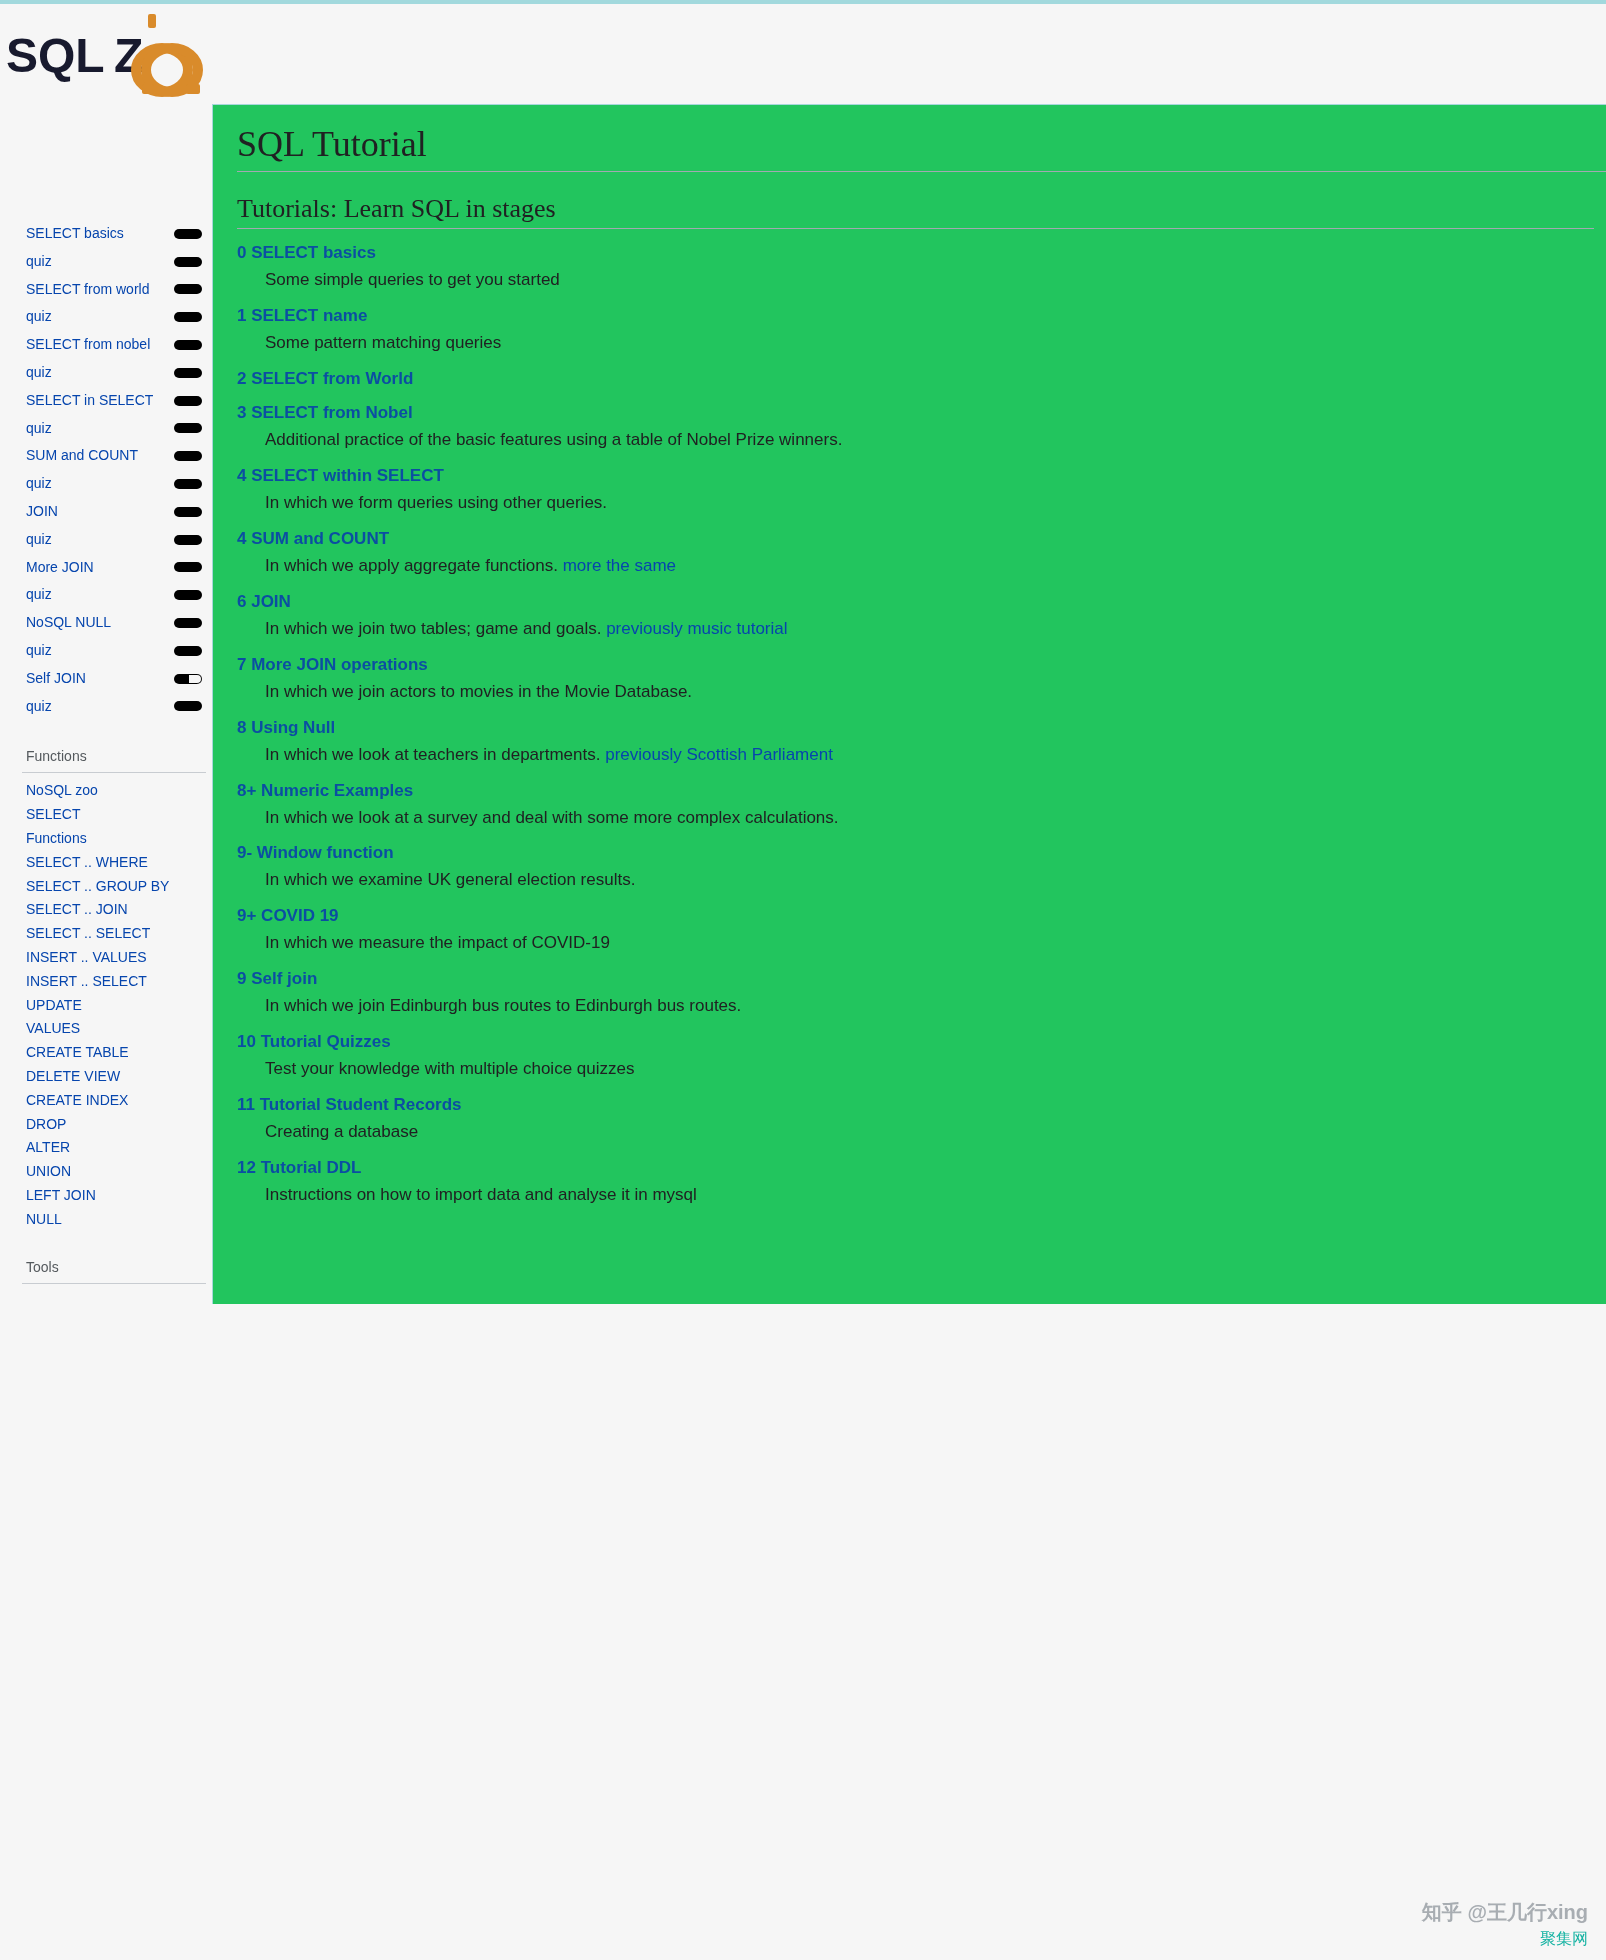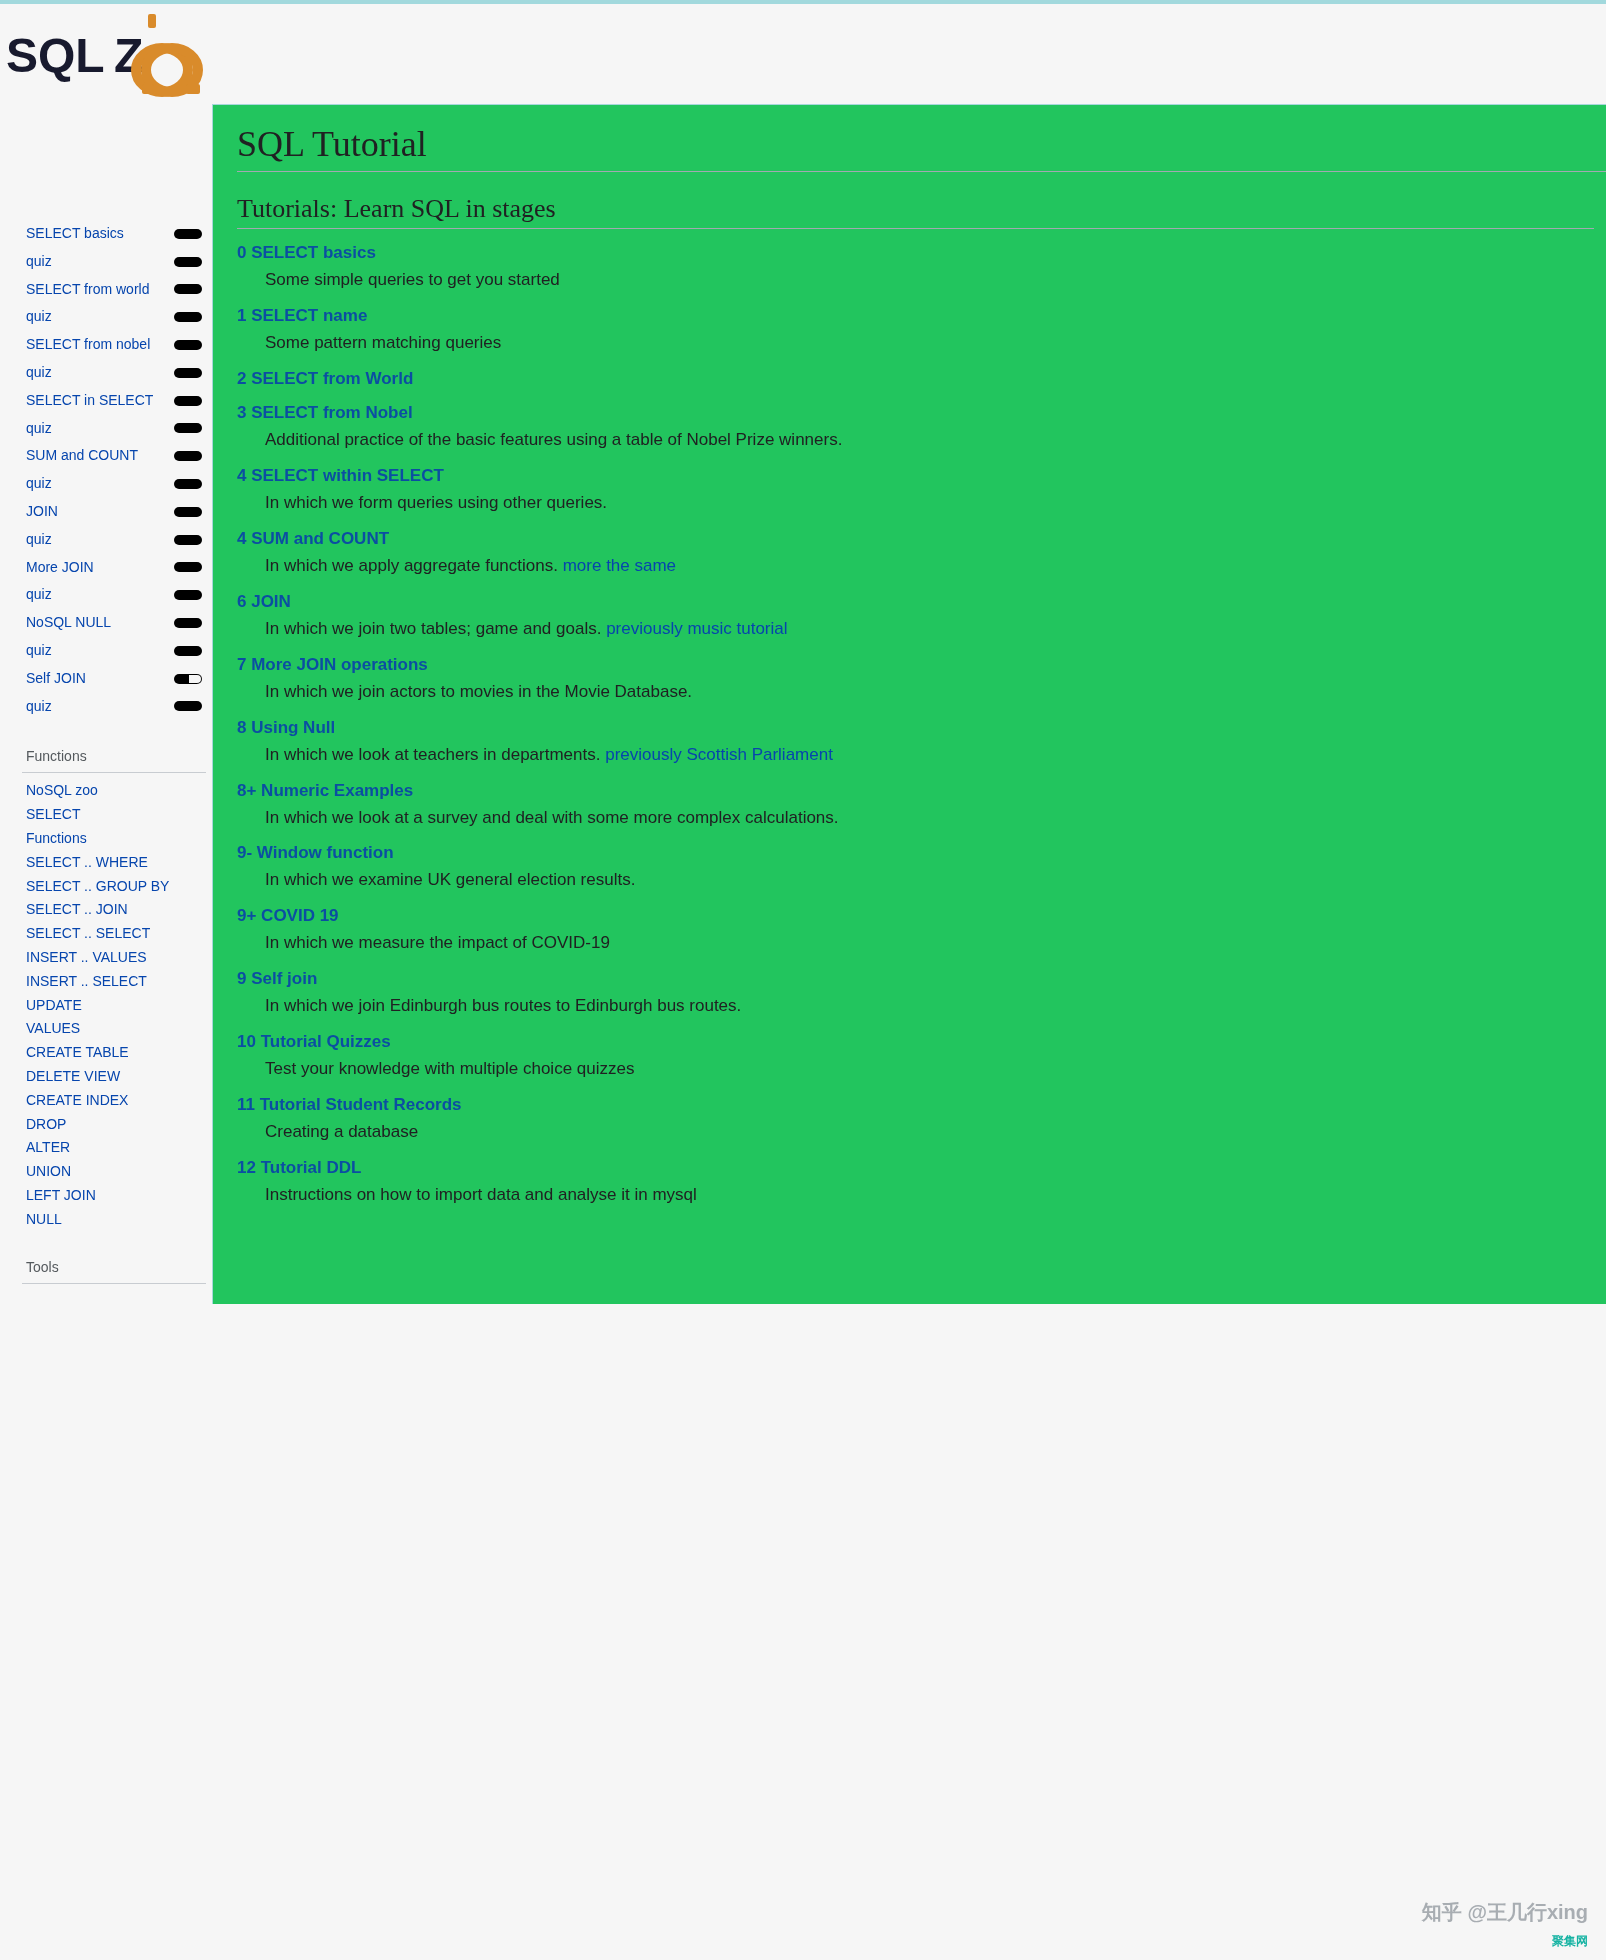--- a/index.html
+++ b/index.html
@@ -132,22 +132,22 @@
     font-weight: 600;
     opacity: .85;
     pointer-events: none;
     font-family: Arial, sans-serif;
   }
   .watermark2{
     position:fixed;
     right:18px;
     bottom:10px;
     color:#17b3a3;
-    font-size:12px;
-    font-weight:700;
+    font-size:16px;
+    font-weight:400;
     pointer-events:none;
   }
 </style>
 </head>
 <body>
 
 <div class="top-bar"></div>
 
 <div class="page">
   <aside class="sidebar">

